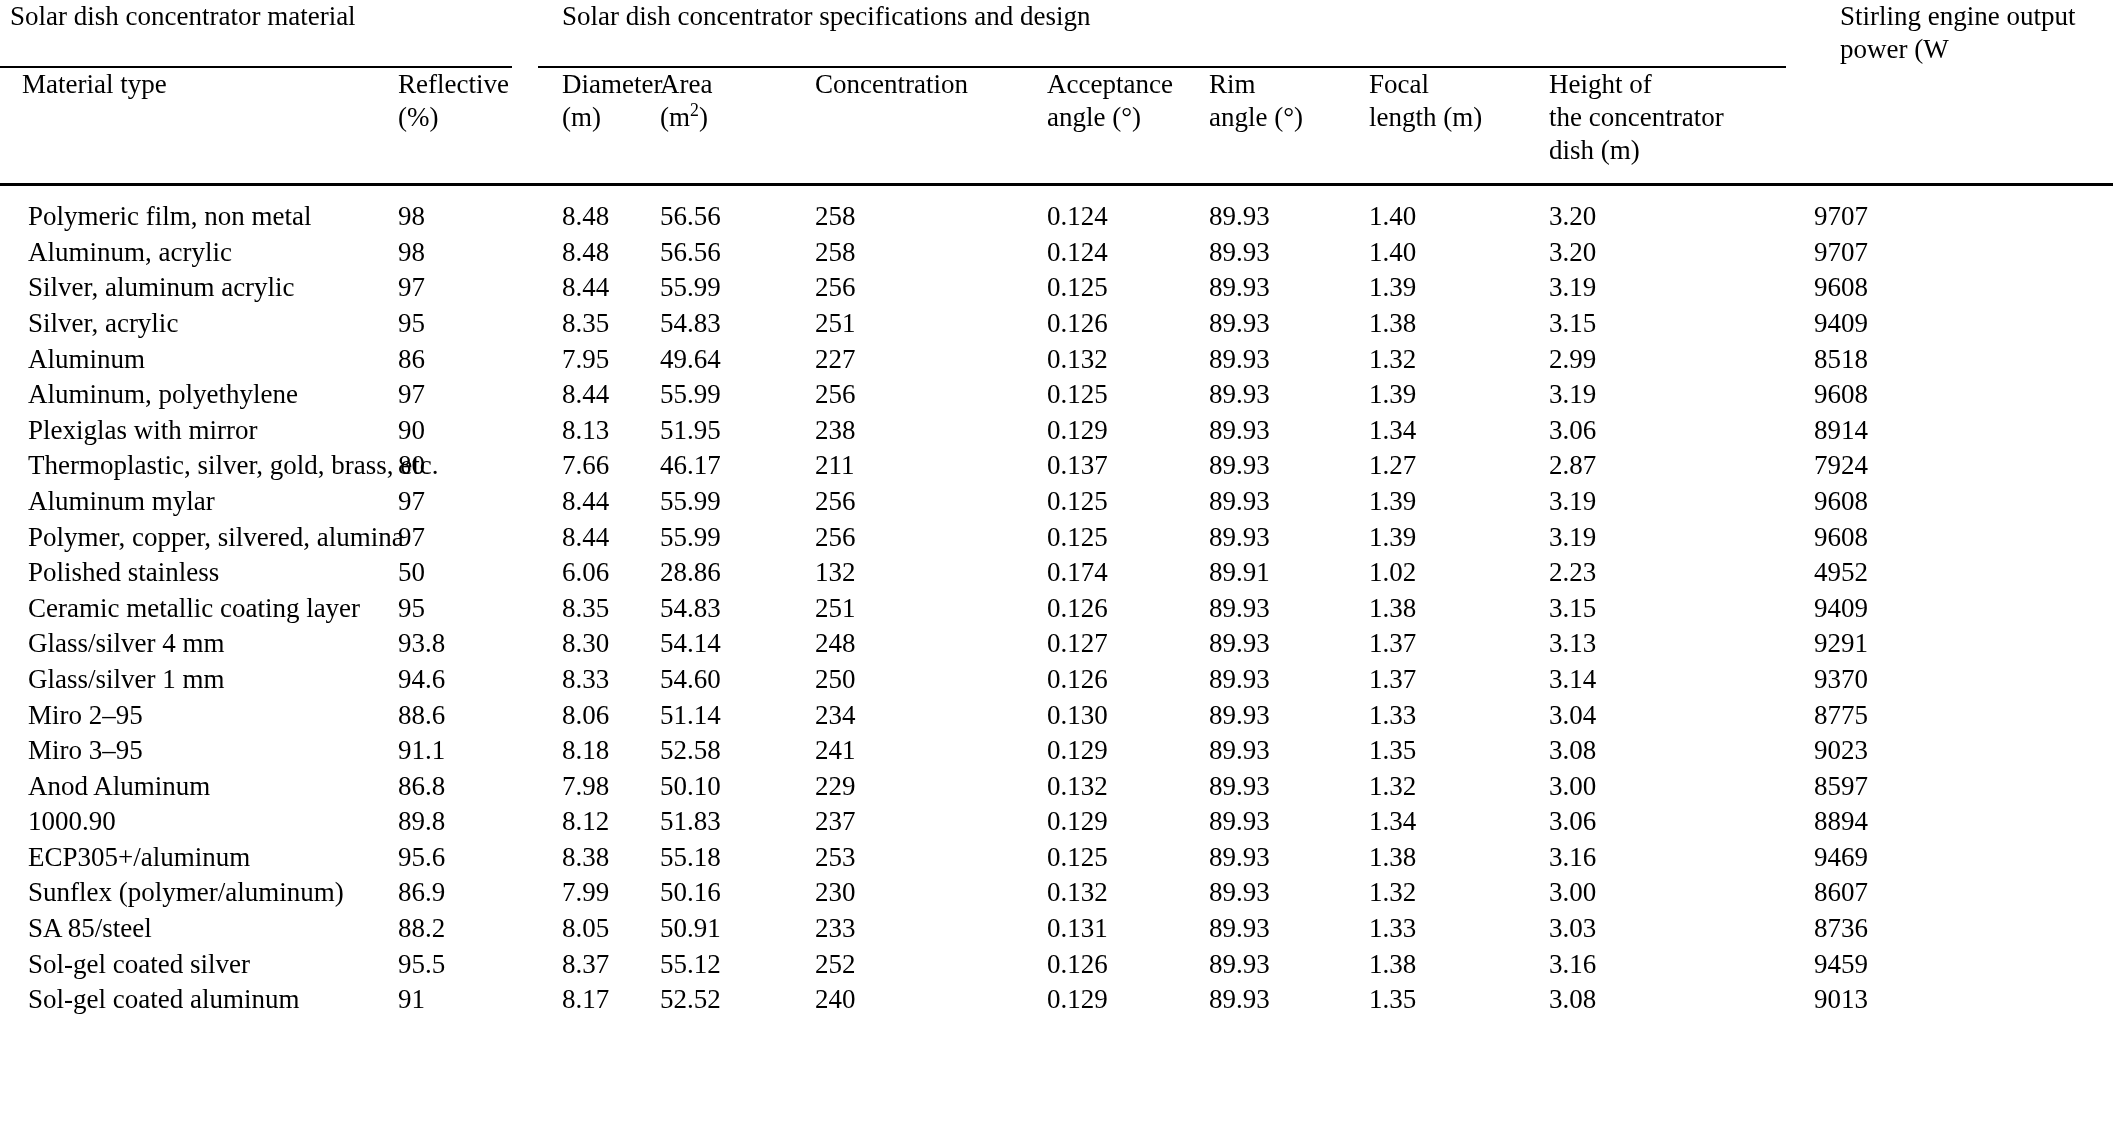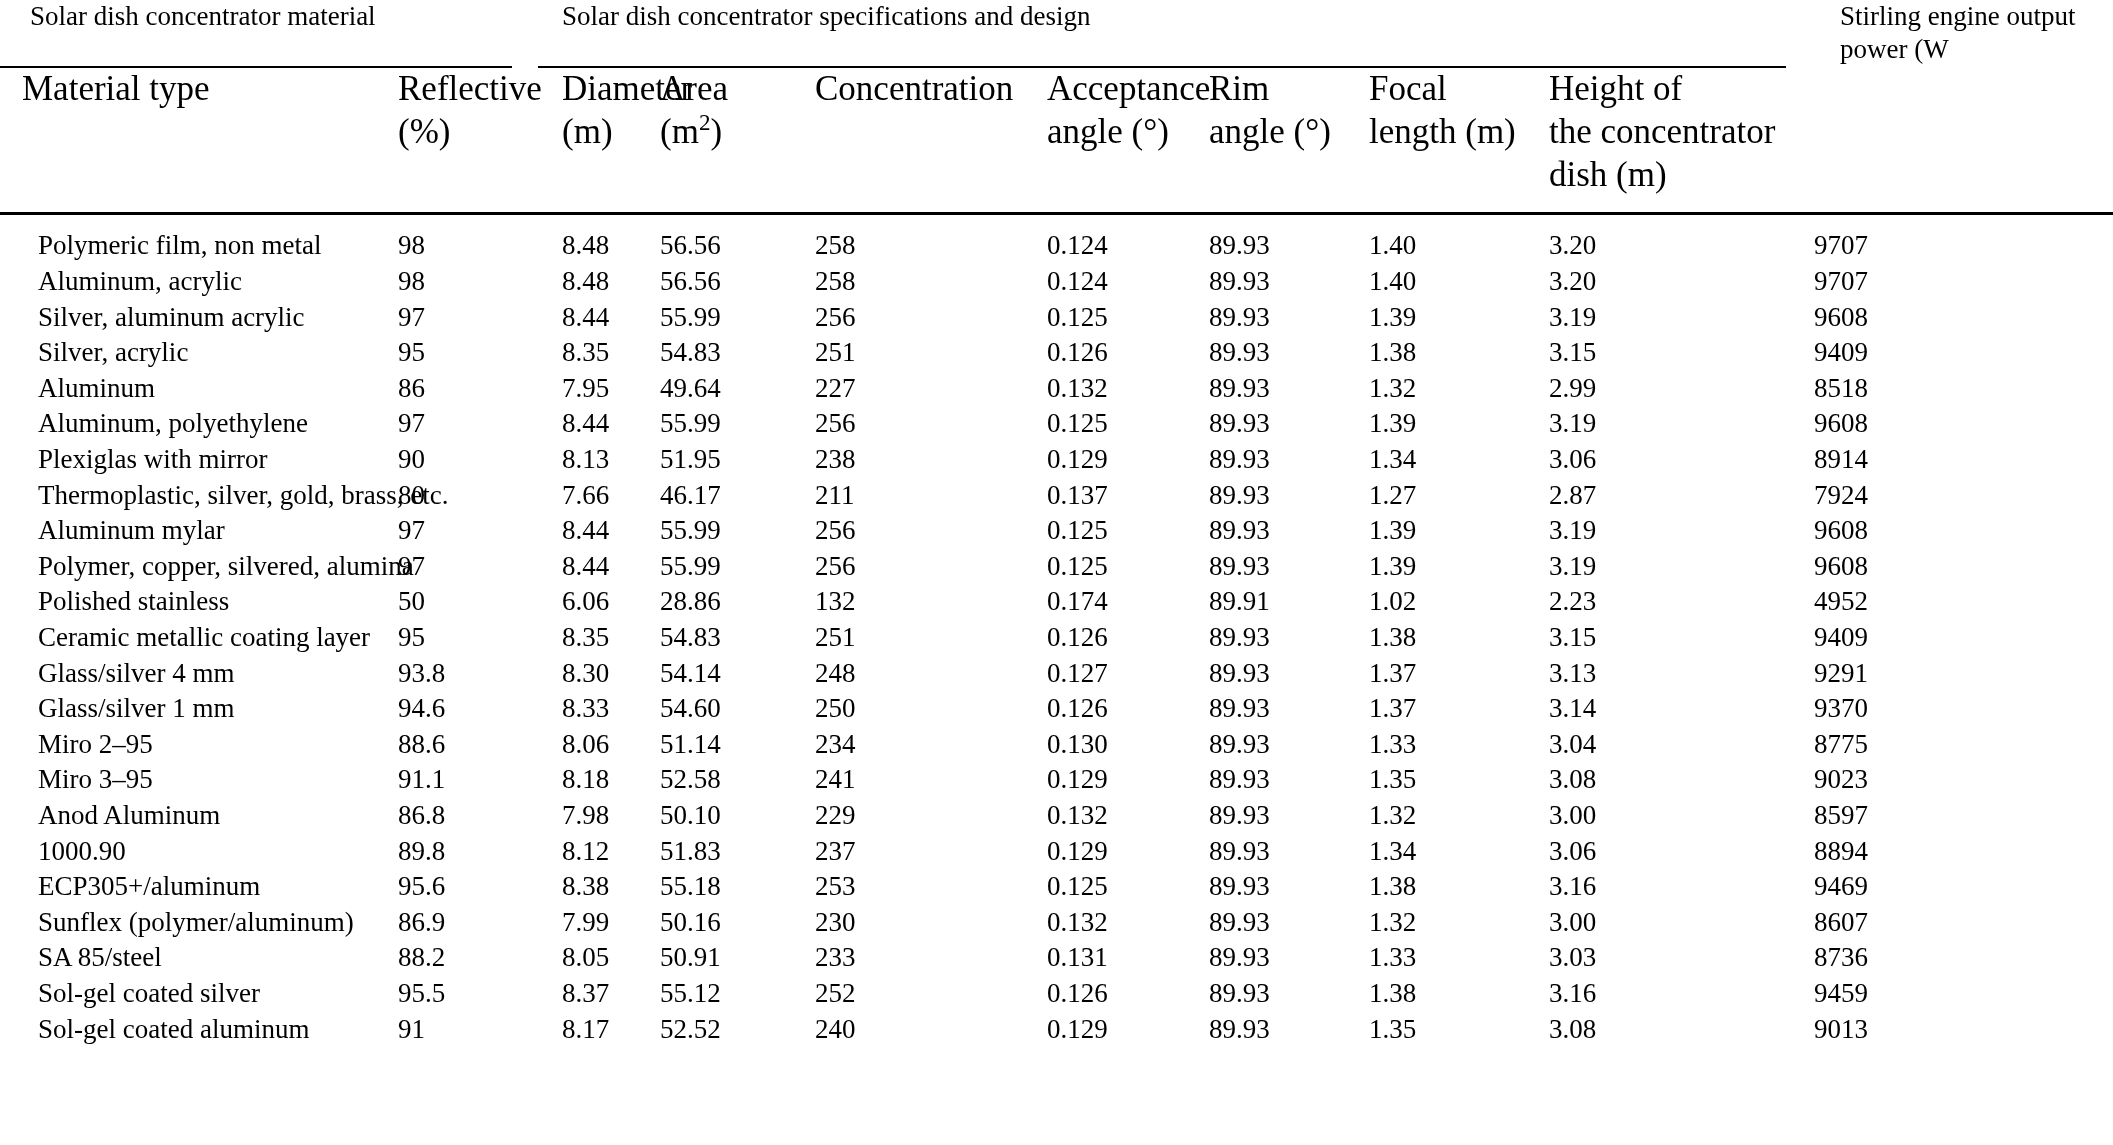--- a/index.html
+++ b/index.html
@@ -51,21 +51,21 @@
   .c-rim        { width: 160px; }
   .c-focal      { width: 180px; }
   .c-height     { width: 265px; }
   .c-stirling   { width: 299px; }
 
   
   .span-row th {
     padding: 18px 0 5px 0;
     font-size: 27px;
   }
-  .span-row th.grp-left   { padding-left: 30px; margin-left: 22px; }
+  .span-row th.grp-left   { padding-left: 10px; margin-left: 22px; }
   .span-row th.grp-mid    { padding-left: 24px; }
   .span-row th.grp-right  { padding-left: 26px; margin-top: 42px; }
 
   
   .cmid-row td {
     height: 0;
     padding: 0;
     line-height: 0;
     font-size: 0;
   }
@@ -75,21 +75,21 @@
     background: #000;
     margin: 0;
   }
   .cmid.left  { margin-right: 26px; }
   .cmid.mid   { margin-left: 0px; margin-right: 28px; }
   .cmid.none  { background: transparent; }
 
   
   .head-row th {
     padding: 14px 0 0 0;
-    font-size: 35px;
+    font-size: 27px;
     line-height: 1.22;
   }
   .head-row th.pad-l  { padding-left: 22px; }
   .head-row th.pad-l2 { padding-left: 24px; }
 
   .hdr-line { display: block; white-space: nowrap; }
 
   
   .midrule-row td {
     height: 0;
@@ -106,21 +106,21 @@
 
   
   tbody.data-body tr.data-row td {
     padding: 0 0 0 0;
     height: 35.6px;
     font-size: 27px;
     line-height: 35.6px;
     white-space: nowrap;
     overflow: visible;
   }
-  tbody.data-body tr.data-row td.pad-l  { padding-left: 38px; }
+  tbody.data-body tr.data-row td.pad-l  { padding-left: 28px; }
   tbody.data-body tr.data-row td.pad-l2 { padding-left: 24px; }
 
   tbody.data-body tr.first-data td { padding-top: 13px; }
 
   
   sup {
     font-size: 0.66em;
     vertical-align: super;
     line-height: 0;
   }

